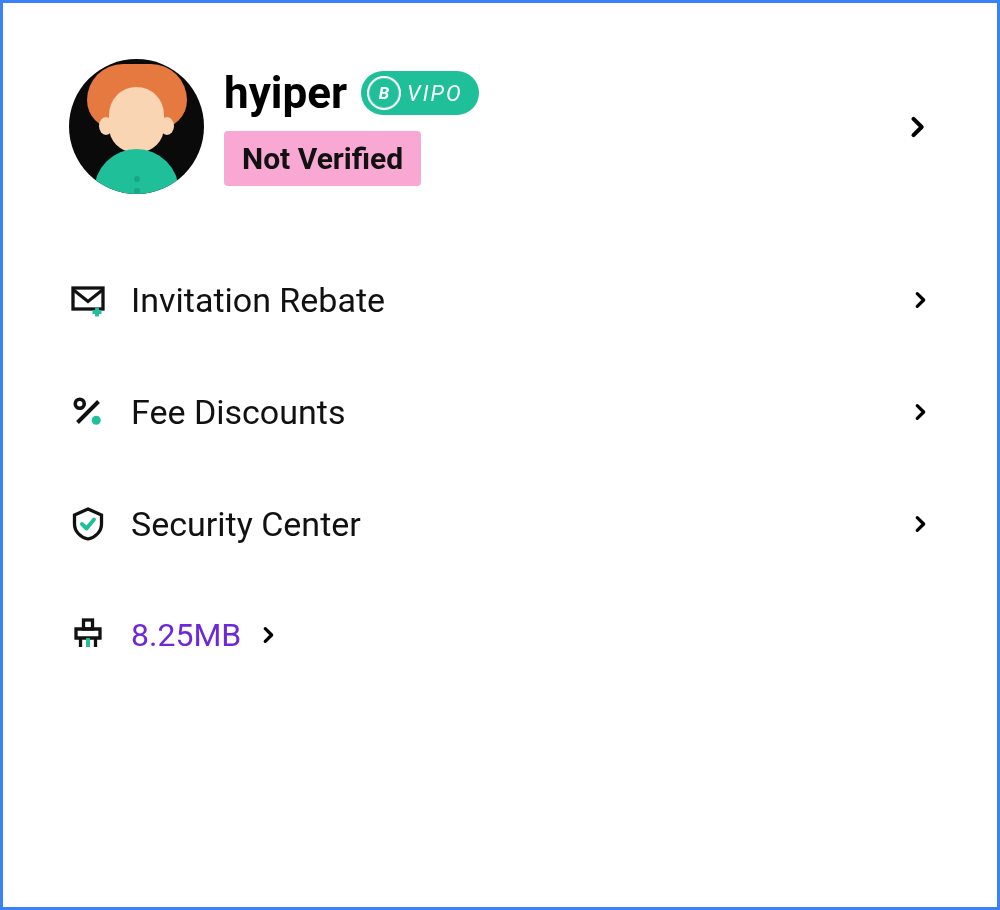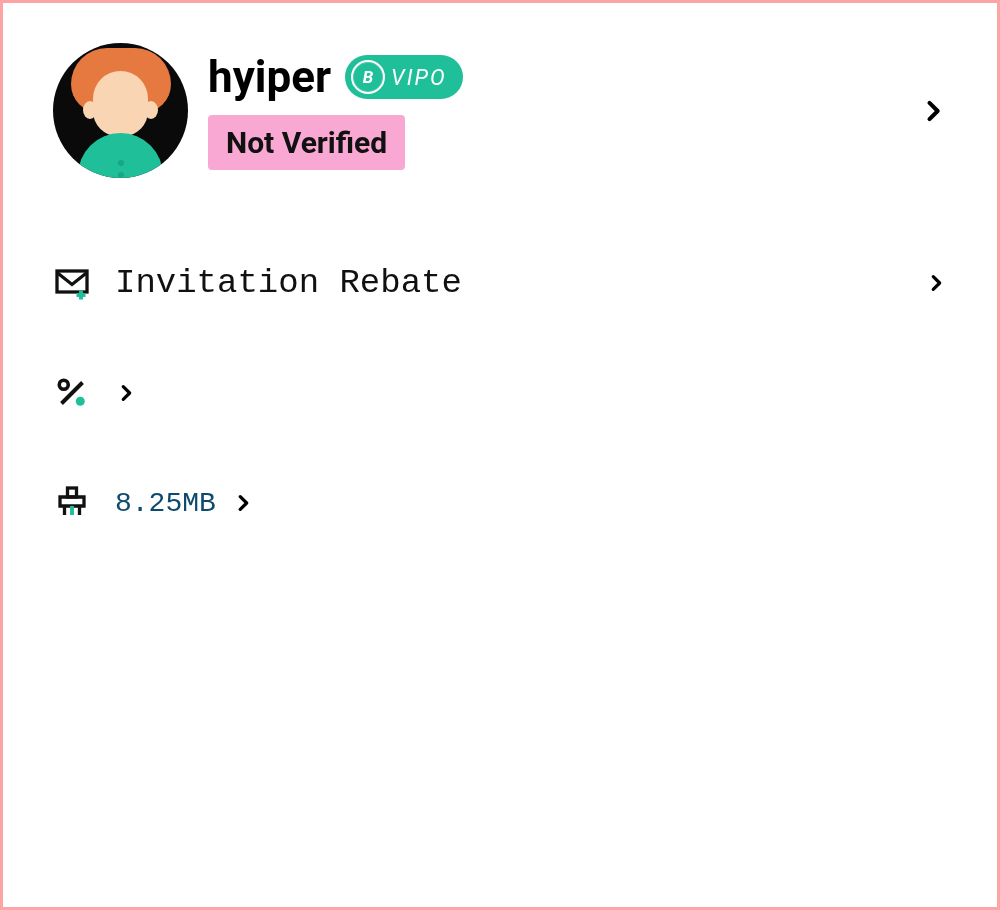--- a/index.html
+++ b/index.html
@@ -6,23 +6,23 @@
   body {
     font-family: -apple-system, BlinkMacSystemFont, "Segoe UI", Roboto, Helvetica, Arial, sans-serif;
     background: #fff;
     width: 1000px;
     height: 910px;
     overflow: hidden;
   }
   .frame {
     width: 1000px;
     height: 910px;
-    border: 3px solid #fca5a5;
+    border: 3px solid #3b82f6;
     background: #fff;
-    padding: 0;
+    padding: 16px;
   }
   .profile-header {
     display: flex;
     align-items: center;
     padding: 40px 50px 30px 50px;
     position: relative;
   }
   .avatar {
     width: 135px;
     height: 135px;
@@ -133,21 +133,20 @@
     font-size: 30px;
     padding: 10px 18px;
     border-radius: 4px;
   }
   .header-chevron {
     margin-left: auto;
     color: #000;
   }
   .menu {
     padding: 20px 0 0 0;
-    font-family: Liberation Mono, monospace;
   }
   .menu-item {
     display: flex;
     align-items: center;
     padding: 36px 50px;
     cursor: pointer;
     position: relative;
   }
   .menu-icon {
     width: 38px;
@@ -158,22 +157,22 @@
     align-items: center;
     justify-content: center;
   }
   .menu-label {
     font-size: 34px;
     color: #111;
     font-weight: 400;
     flex: 1;
   }
   .menu-value {
-    font-size: 28px;
-    color: #0c4a6e;
+    font-size: 32px;
+    color: #6d28d9;
     margin-right: 16px;
   }
   .menu-chevron {
     color: #000;
   }
   .highlight-box {
     position: absolute;
     border: 5px solid #b22222;
     left: 30px;
     width: 332px;
@@ -237,27 +236,42 @@
     </div>
 
     <div class="menu-item">
       <span class="menu-icon">
         <svg width="36" height="36" viewBox="0 0 24 24" fill="none">
           <line x1="5" y1="19" x2="19" y2="5" stroke="#111" stroke-width="2.6"></line>
           <circle cx="6.5" cy="6.5" r="3" stroke="#111" stroke-width="2.4"></circle>
           <circle cx="17.5" cy="17.5" r="3" fill="#1fbf99"></circle>
         </svg>
       </span>
-      <span class="menu-chevron">
-        <svg width="22" height="30" viewBox="0 0 24 24" fill="none" stroke="currentColor" stroke-width="3.5" stroke-linecap="round" stroke-linejoin="round">
-          <polyline points="9 5 16 12 9 19"></polyline>
-        </svg>
-      </span>
-    </div>
-
+      <span class="menu-label">Fee Discounts</span>
+      <span class="menu-chevron">
+        <svg width="22" height="30" viewBox="0 0 24 24" fill="none" stroke="currentColor" stroke-width="3.5" stroke-linecap="round" stroke-linejoin="round">
+          <polyline points="9 5 16 12 9 19"></polyline>
+        </svg>
+      </span>
+    </div>
+
+    <div class="menu-item">
+      <span class="menu-icon">
+        <svg width="36" height="36" viewBox="0 0 24 24" fill="none">
+          <path d="M12 2 L21 6 V12 C21 17 17 21 12 22 C7 21 3 17 3 12 V6 Z" stroke="#111" stroke-width="2.2"></path>
+          <path d="M8 12 L11 15 L16 9" stroke="#1fbf99" stroke-width="2.6" stroke-linecap="round" stroke-linejoin="round"></path>
+        </svg>
+      </span>
+      <span class="menu-label">Security Center</span>
+      <span class="menu-chevron">
+        <svg width="22" height="30" viewBox="0 0 24 24" fill="none" stroke="currentColor" stroke-width="3.5" stroke-linecap="round" stroke-linejoin="round">
+          <polyline points="9 5 16 12 9 19"></polyline>
+        </svg>
+      </span>
+    </div>
 
 
     <div class="menu-item">
       <span class="menu-icon">
         <svg width="36" height="36" viewBox="0 0 24 24" fill="none">
           <rect x="9" y="2" width="6" height="6" stroke="#111" stroke-width="2.2"></rect>
           <path d="M4 8 H20 V14 H4 Z" stroke="#111" stroke-width="2.2"></path>
           <line x1="7" y1="14" x2="7" y2="20" stroke="#111" stroke-width="2.2"></line>
           <line x1="12" y1="14" x2="12" y2="20" stroke="#1fbf99" stroke-width="2.6"></line>
           <line x1="17" y1="14" x2="17" y2="20" stroke="#111" stroke-width="2.2"></line>

